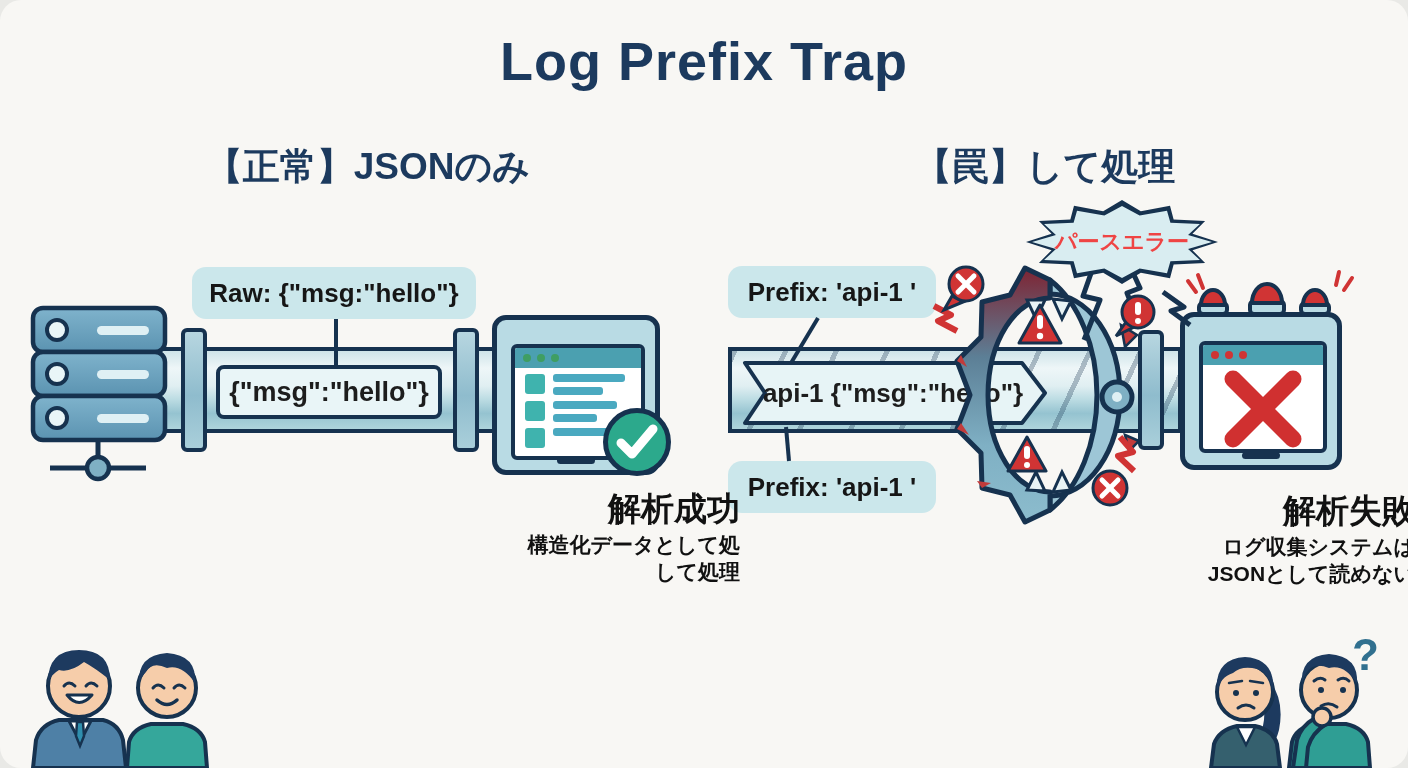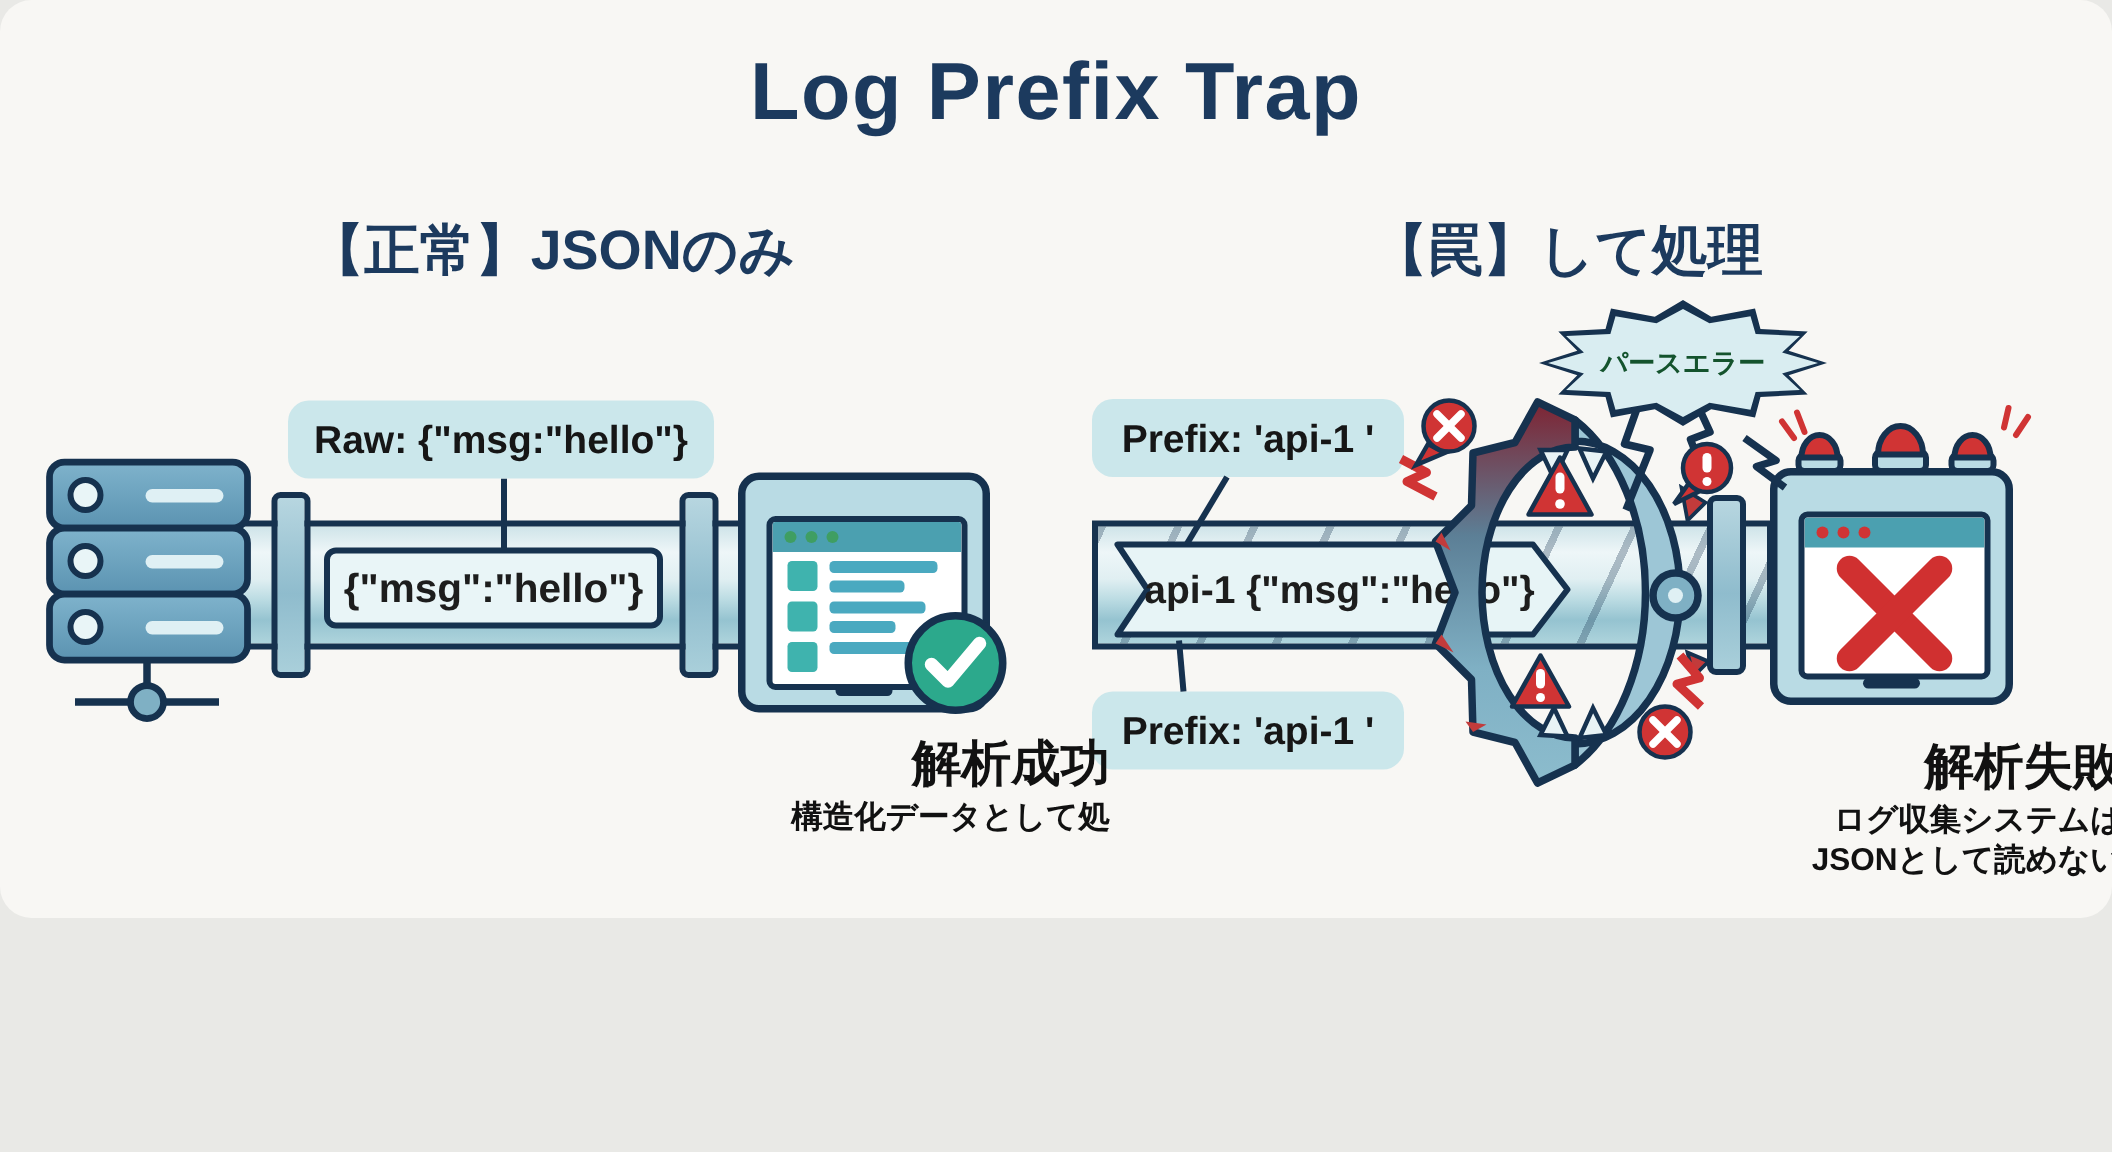--- a/index.html
+++ b/index.html
@@ -1,17 +1,17 @@
 <!DOCTYPE html>
 <html><head>
 <meta charset="utf-8">
 <style>
   * { margin:0; padding:0; box-sizing:border-box; }
   body { font-family:"Liberation Sans","DejaVu Sans",sans-serif; background:#e9e9e6; }
-  .stage { position:relative; width:1408px; height:612px; background:#f8f7f4; overflow:hidden;border-radius:21px; }
+  .stage { position:relative; width:1408px; height:768px; background:#f8f7f4; overflow:hidden;border-radius:21px; }
 
   .title { position:absolute; top:30px; left:0; width:100%; text-align:center;
            font-size:54px; font-weight:bold; color:#1c3a5e; letter-spacing:1px; }
   .section-heading { position:absolute; top:142px; text-align:center;
            font-size:37px; font-weight:bold; color:#1c3a5e; }
   .heading-left { left:178px; width:380px; }
   .heading-right { left:845px; width:400px; }
 
   
   .pipe { position:absolute; top:347px; height:86px; border:4px solid #16324f;
@@ -42,21 +42,21 @@
           display:flex; align-items:center; justify-content:center;
           font-size:26px; font-weight:bold; color:#1d1d1d; }
 
   
   .burst { position:absolute; left:1026px; top:200px; width:192px; height:84px; z-index:7; }
   .burst .outer { position:absolute; inset:0; background:#16324f;
       clip-path:polygon(100% 50%,86.7% 59.8%,93.3% 75%,76.9% 76.9%,75% 93.3%,59.8% 86.7%,50% 100%,40.2% 86.7%,25% 93.3%,23.1% 76.9%,6.7% 75%,13.3% 59.8%,0% 50%,13.3% 40.2%,6.7% 25%,23.1% 23.1%,25% 6.7%,40.2% 13.3%,50% 0%,59.8% 13.3%,75% 6.7%,76.9% 23.1%,93.3% 25%,86.7% 40.2%); }
   .burst .inner { position:absolute; inset:6px; background:#d9edf1;
       clip-path:polygon(100% 50%,86.7% 59.8%,93.3% 75%,76.9% 76.9%,75% 93.3%,59.8% 86.7%,50% 100%,40.2% 86.7%,25% 93.3%,23.1% 76.9%,6.7% 75%,13.3% 59.8%,0% 50%,13.3% 40.2%,6.7% 25%,23.1% 23.1%,25% 6.7%,40.2% 13.3%,50% 0%,59.8% 13.3%,75% 6.7%,76.9% 23.1%,93.3% 25%,86.7% 40.2%); }
   .burst .label { position:absolute; inset:0; display:flex; align-items:center; justify-content:center;
-      font-size:18px; font-weight:bold; color:#14532d; }
+      font-size:22px; font-weight:bold; color:#ef4444; }
 
   
   .monitor { position:absolute; background:#b9dbe4; border:5px solid #16324f; border-radius:14px; z-index:3; }
   .monitor-left { left:492px; top:315px; width:168px; height:160px; }
   .monitor-right { left:1180px; top:312px; width:162px; height:158px; }
   .screen { position:absolute; left:14px; top:24px; background:#ffffff; border:4px solid #16324f;
             border-radius:6px; overflow:hidden; }
   .screen-left { width:134px; height:116px; }
   .screen-right { width:128px; height:112px; }
   .screen-header { height:20px; background:#4ba0b0; display:flex; align-items:center; gap:6px; padding-left:8px; }
@@ -155,20 +155,21 @@
   </div>
   <div class="check-badge">
     <svg width="44" height="38" viewBox="0 0 44 38">
       <polyline points="6,20 17,31 38,6" fill="none" stroke="#ffffff" stroke-width="9" stroke-linecap="round" stroke-linejoin="round"></polyline>
     </svg>
   </div>
 
   <div class="result result-left">
     <div class="result-title">解析成功</div>
     <div class="result-line">構造化データとして処</div>
+    <div class="result-line">して処理</div>
   </div>
 
   <div class="section-heading heading-right">【罠】して処理</div>
 
   <div class="pipe pipe-right"></div>
   <div class="flange" style="left:1138px;top:330px;height:120px"></div>
 
   <svg class="banner-svg" width="310" height="70" viewBox="0 0 310 70">
     <polygon points="5,5 282,5 305,35 282,65 5,65 25,35" fill="#e7f4f6" stroke="#16324f" stroke-width="4" stroke-linejoin="round"></polygon>
   </svg>

